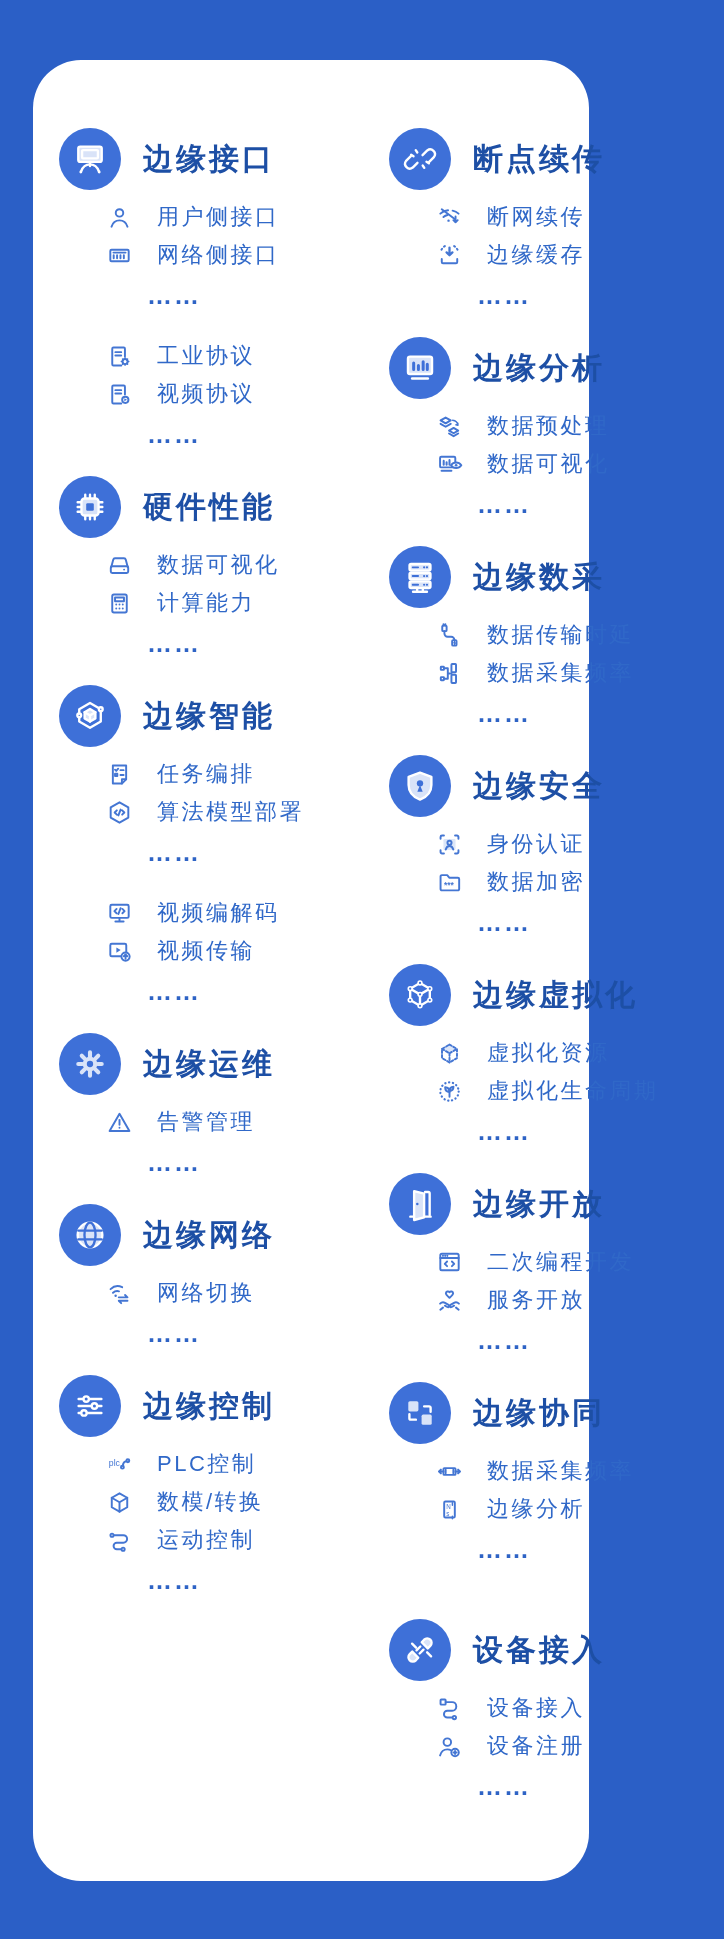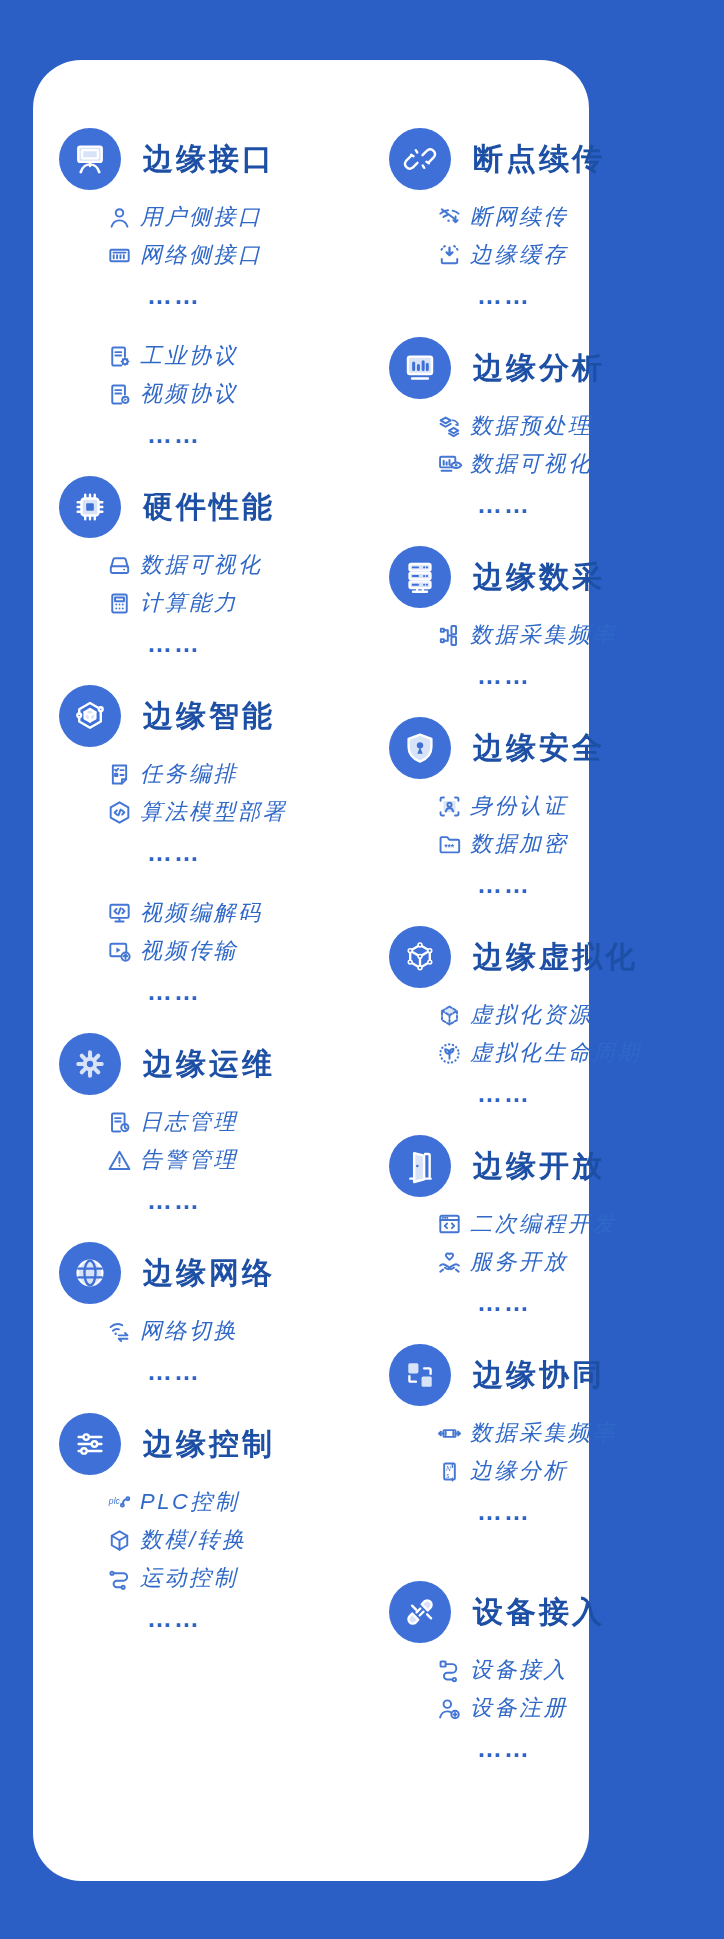--- a/index.html
+++ b/index.html
@@ -20,21 +20,21 @@
   .badge{
     width:62px;height:62px;border-radius:50%;background:#3e70d8;flex:none;
     display:flex;align-items:center;justify-content:center;color:#fff;
   }
   .badge svg{width:38px;height:38px;}
   .cat-title{
     margin:0;font-family:"Liberation Serif","DejaVu Serif",serif;
     font-size:30px;font-weight:700;color:#1d4fa5;letter-spacing:3px;white-space:nowrap;
   }
   .items{list-style:none;margin:0;padding:0 0 0 46px;}
-  .item{display:flex;align-items:center;gap:6px;height:38px;color:#4476d3;font-style:italic;}
+  .item{display:flex;align-items:center;gap:23px;height:38px;color:#4476d3;}
   .item svg{width:29px;height:29px;flex:none;}
   .item-label{font-size:22px;color:#3068c8;letter-spacing:2.5px;white-space:nowrap;}
   .dots{
     height:42px;display:flex;align-items:center;margin-left:42px;
     font-size:25px;font-weight:bold;color:#2e63c5;letter-spacing:2px;
   }
   .mb-plus{text-align:right;}
   .push-down{margin-top:49px;}
   svg{fill:none;stroke:currentColor;stroke-width:1.6;stroke-linecap:round;stroke-linejoin:round;}
   .badge svg{stroke-width:1.5;}
@@ -209,29 +209,20 @@
               <g stroke="#d9e3f8" stroke-width="2.6">
                 <path d="M12 4.6v2.6M12 16.8v2.6M4.6 12h2.6M16.8 12h2.6M6.8 6.8l1.8 1.8M15.4 15.4l1.8 1.8M17.2 6.8l-1.8 1.8M8.6 15.4l-1.8 1.8"></path>
               </g>
             </svg>
         </div>
         <h2 class="cat-title">边缘运维</h2>
       </div>
       <ul class="items">
         <li class="item">
           <svg viewBox="0 0 24 24">
-              <path d="M12.5 19.5H6.8a1 1 0 0 1-1-1v-13a1 1 0 0 1 1-1h8.4a1 1 0 0 1 1 1V12"></path>
-              <path d="M8.4 8.4h4.6M8.4 11.2h4.6"></path>
-              <circle cx="16.4" cy="16.2" r="3" fill="#fff"></circle>
-              <path d="M16.4 14.6v1.7l1.2.8"></path>
-            </svg>
-          <span class="item-label">日志管理</span>
-        </li>
-        <li class="item">
-          <svg viewBox="0 0 24 24">
               <path d="M12 4.8L20.2 19H3.8z"></path>
               <path d="M12 9.8v4"></path>
               <circle cx="12" cy="16.3" r=".8" fill="currentColor" stroke="none"></circle>
             </svg>
           <span class="item-label">告警管理</span>
         </li>
         <li class="dots">……</li>
       </ul>
     </section>
 
@@ -390,20 +381,30 @@
               </g>
               <path d="M7.4 5.9h3.4M7.4 11.4h3.4M7.4 16.9h3.4" stroke="#3e70d8" stroke-width="1.2"></path>
               <path d="M7.6 21.3h8.8M10.2 19v2.3M13.8 19v2.3"></path>
             </svg>
         </div>
         <h2 class="cat-title">边缘数采</h2>
       </div>
       <ul class="items">
         <li class="item">
           <svg viewBox="0 0 24 24">
+              <rect x="6" y="3.8" width="3.6" height="4.6" rx=".8"></rect>
+              <path d="M7 3.8V2.6M8.6 3.8V2.6"></path>
+              <path d="M7.8 8.4v2a2.6 2.6 0 0 0 2.6 2.6h3a2.6 2.6 0 0 1 2.6 2.6v.4"></path>
+              <rect x="14.2" y="15.8" width="3.6" height="4.6" rx=".8"></rect>
+              <path d="M16.3 16.8l-.7 1.3h1.2l-.7 1.3" stroke-width="1.1"></path>
+            </svg>
+          <span class="item-label">数据传输时延</span>
+        </li>
+        <li class="item">
+          <svg viewBox="0 0 24 24">
               <rect x="13.6" y="4.2" width="3.8" height="6.8" rx=".6"></rect>
               <rect x="13.6" y="13" width="3.8" height="6.8" rx=".6"></rect>
               <rect x="4.8" y="6.4" width="2.6" height="2.6" rx=".4"></rect>
               <rect x="4.8" y="15" width="2.6" height="2.6" rx=".4"></rect>
               <path d="M7.4 7.7h3.2v8.6H7.4M10.6 12h3"></path>
             </svg>
           <span class="item-label">数据采集频率</span>
         </li>
         <li class="dots">……</li>
       </ul>

